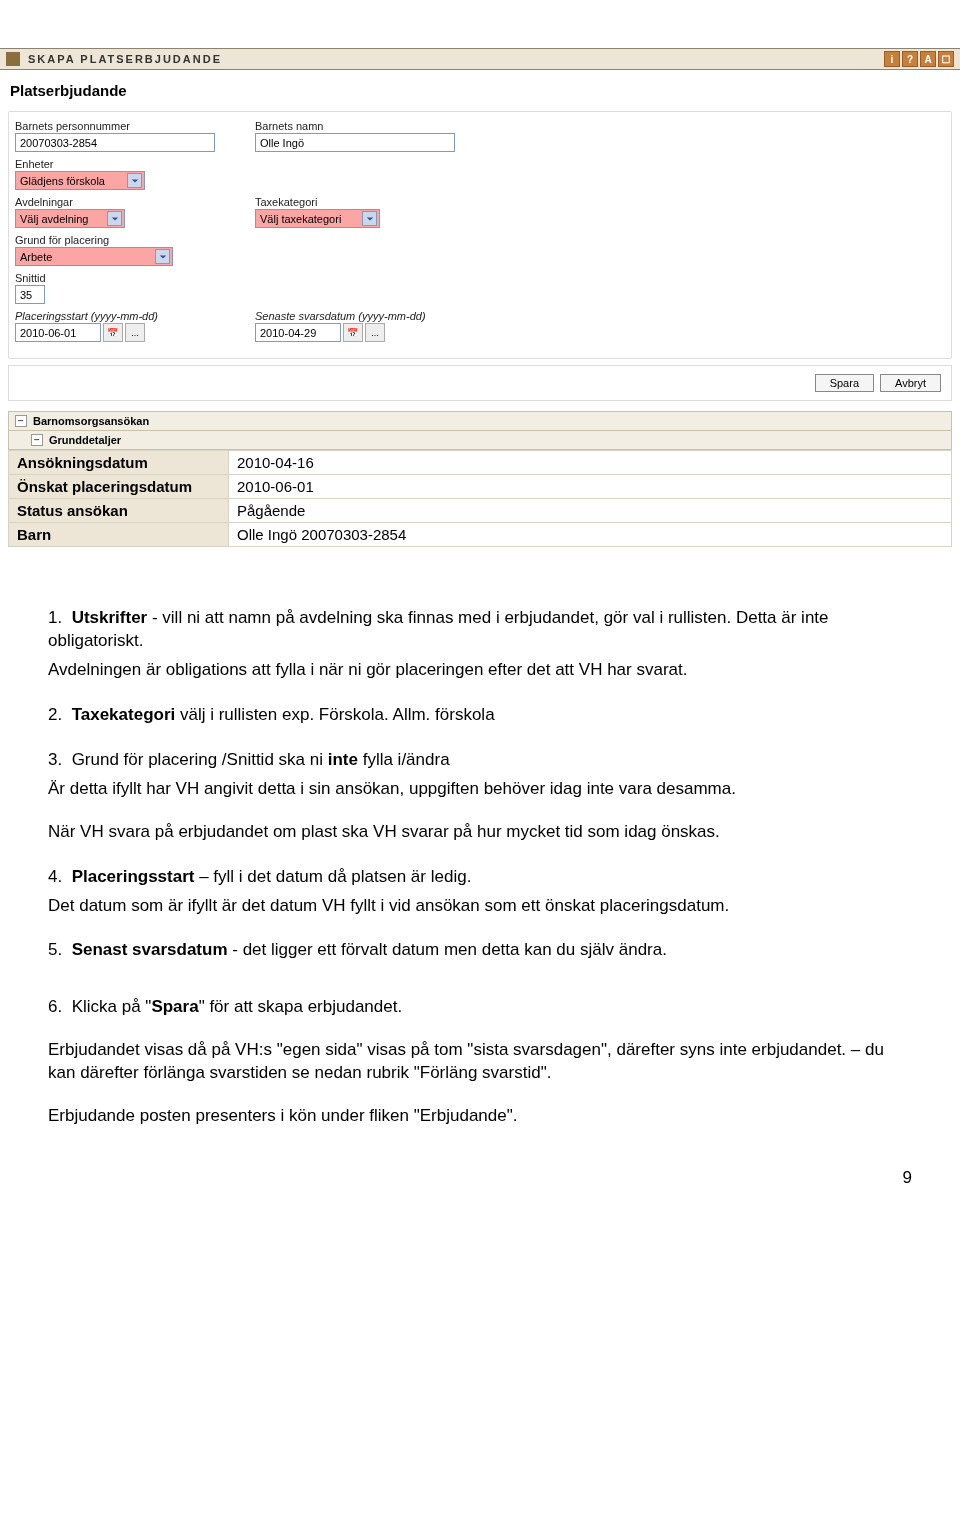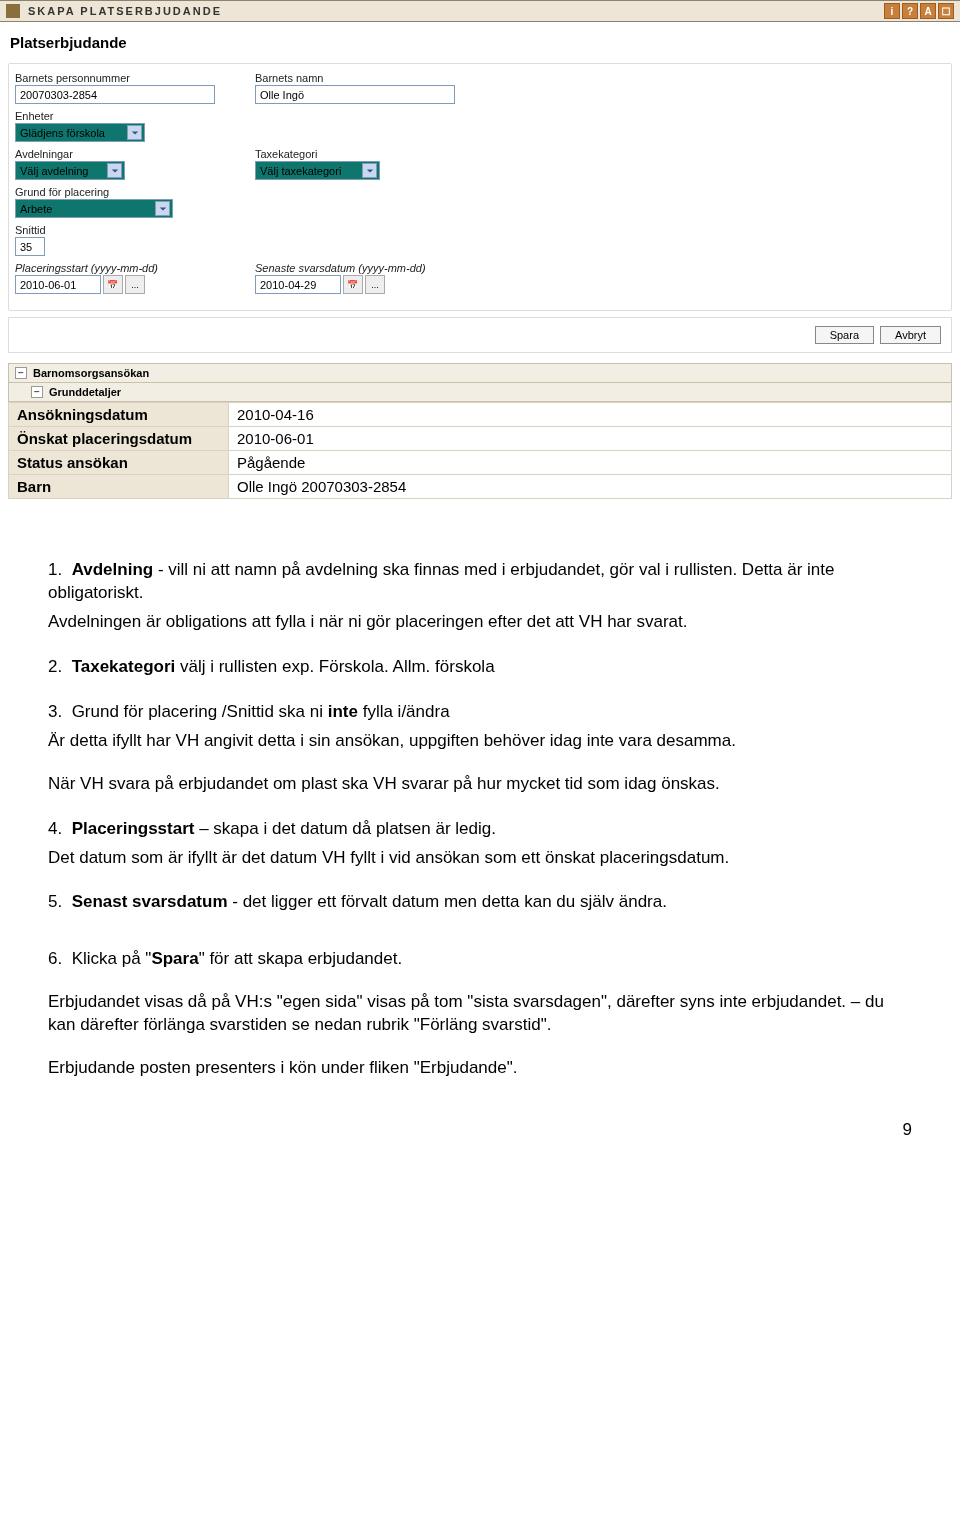--- a/index.html
+++ b/index.html
@@ -2,21 +2,21 @@
 <html><head>
 <meta charset="utf-8">
 <style>
   * { box-sizing: border-box; margin: 0; padding: 0; }
   body { font-family: Arial, Helvetica, sans-serif; background: #fff; width: 960px; }
   .header-bar {
     background: #EDE6D6;
     border-top: 1px solid #8B836E;
     border-bottom: 1px solid #8B836E;
     display: flex; align-items: center; justify-content: space-between;
-    padding: 2px 6px; height: 22px;
+    padding: 2px 6px; height: 22px; margin-top: 48px;
   }
   .header-left { display: flex; align-items: center; gap: 8px; }
   .header-left .logo {
     width: 14px; height: 14px; background: #8B6E3E;
     display: inline-block;
   }
   .header-title {
     font-family: Verdana, Arial, sans-serif;
     font-size: 11px; letter-spacing: 2px; font-weight: bold;
     color: #333;
@@ -38,21 +38,21 @@
   .form-row { display: flex; gap: 40px; margin-bottom: 6px; }
   .field { display: flex; flex-direction: column; font-size: 11px; }
   .field label { color: #222; font-size: 11px; margin-bottom: 1px; }
   .field input[type=text] {
     font-size: 11px; padding: 2px 4px; border: 1px solid #7f9db9;
     height: 19px;
   }
   .field .select {
     font-size: 11px; border: 1px solid #7f9db9; height: 19px;
     display: flex; align-items: center; justify-content: space-between;
-    padding: 0 2px 0 4px; background: #0f766e;
+    padding: 0 2px 0 4px; background: #fca5a5;
   }
   .sel-arrow {
     width: 15px; height: 15px; background: #c9d8ef; border: 1px solid #7f9db9;
     display: flex; align-items: center; justify-content: center;
   }
   .sel-arrow svg { width: 8px; height: 8px; }
   .date-wrap { display: flex; align-items: center; gap: 2px; }
   .date-wrap input { width: 86px; }
   .date-btn {
     width: 20px; height: 19px; border: 1px solid #aaa; background: #eee;
@@ -240,33 +240,33 @@
       <td class="label-cell">Barn</td>
       <td>Olle Ingö 20070303-2854</td>
     </tr>
   </tbody>
     </table>
 </div>
 
 <div class="instructions">
   <ol>
     <li>
-      <span class="num">1.&nbsp;&nbsp;</span><b>Avdelning</b><span> - vill ni att namn på avdelning ska finnas med i erbjudandet, gör val i rullisten. Detta är inte obligatoriskt.</span>
+      <span class="num">1.&nbsp;&nbsp;</span><b>Utskrifter</b><span> - vill ni att namn på avdelning ska finnas med i erbjudandet, gör val i rullisten. Detta är inte obligatoriskt.</span>
       <div class="sub">Avdelningen är obligations att fylla i när ni gör placeringen efter det att VH har svarat.</div>
     </li>
     <li>
       <span class="num">2.&nbsp;&nbsp;</span><b>Taxekategori</b><span> välj i rullisten exp. Förskola. Allm. förskola</span>
     </li>
     <li>
       <span class="num">3.&nbsp;&nbsp;</span><span>Grund för placering /Snittid ska ni </span><b>inte</b><span> fylla i/ändra</span>
       <div class="sub">Är detta ifyllt har VH angivit detta i sin ansökan, uppgiften behöver idag inte vara desamma.</div>
       <div class="sub" style="margin-top:20px">När VH svara på erbjudandet om plast ska VH svarar på hur mycket tid som idag önskas.</div>
     </li>
     <li>
-      <span class="num">4.&nbsp;&nbsp;</span><b>Placeringsstart</b><span> – skapa i det datum då platsen är ledig.</span>
+      <span class="num">4.&nbsp;&nbsp;</span><b>Placeringsstart</b><span> – fyll i det datum då platsen är ledig.</span>
       <div class="sub">Det datum som är ifyllt är det datum VH fyllt i vid ansökan som ett önskat placeringsdatum.</div>
     </li>
     <li>
       <span class="num">5.&nbsp;&nbsp;</span><b>Senast svarsdatum</b><span> - det ligger ett förvalt datum men detta kan du själv ändra.</span>
     </li>
     <li style="margin-top:34px">
       <span class="num">6.&nbsp;&nbsp;</span><span>Klicka på "</span><b>Spara</b><span>" för att skapa erbjudandet.</span>
       <p style="margin-top:20px">Erbjudandet visas då på VH:s  "egen sida" visas på tom "sista svarsdagen", därefter syns inte erbjudandet. – du kan därefter förlänga svarstiden se nedan rubrik "Förläng svarstid".</p>
       <p>Erbjudande posten presenters i kön under fliken "Erbjudande".</p>
     </li>

